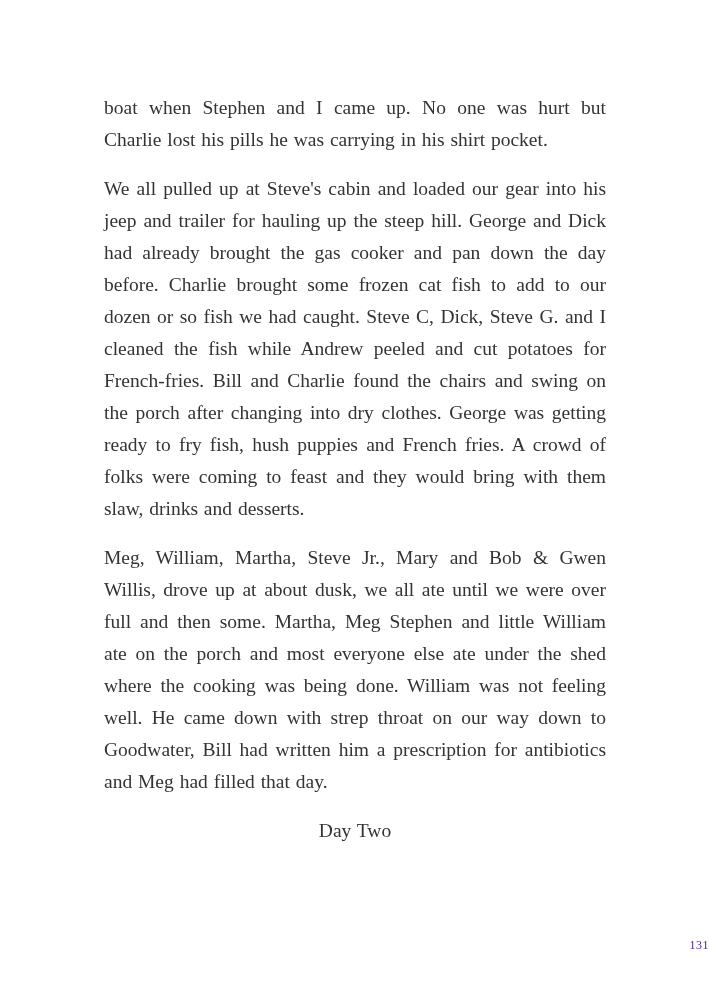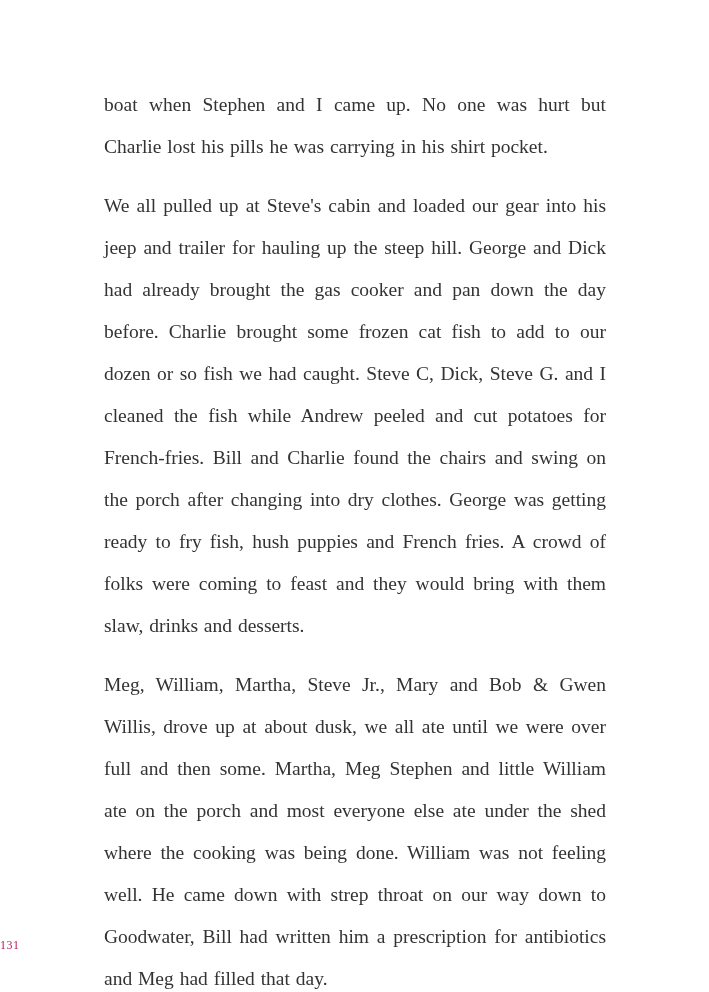--- a/index.html
+++ b/index.html
@@ -20,40 +20,40 @@
     inset: 0;
     background: #ffffff;
   }
   .page-content {
     position: absolute;
     left: 104px;
     top: 80px;
     width: 502px;
   }
   .page-content p {
-    margin: 4px 0 17px 0;
+    margin: 12px 0 17px 0;
     font-size: 19.5px;
-    line-height: 42px;
+    line-height: 32px;
     text-align: justify;
     text-justify: inter-word;
     word-spacing: 1px;
   }
   .page-content p.section-heading {
     text-align: center;
     margin-top: 8px;
     margin-bottom: 0;
   }
   .page-number {
     position: absolute;
     left: 0;
     right: 0;
     top: 938px;
-    text-align: left;
+    text-align: right;
     font-size: 12px;
-    color: #be185d;
+    color: #4c1d95;
     letter-spacing: 0.5px;
   }
 </style>
 </head>
 <body>
 
 <div class="page">
   <div class="page-content">
     <p>boat when Stephen and I came up. No one was hurt but Charlie lost his pills he was carrying in his shirt pocket.</p>
     <p>We all pulled up at Steve's cabin and loaded our gear into his jeep and trailer for hauling up the steep hill. George and Dick had already brought the gas cooker and pan down the day before. Charlie brought some frozen cat fish to add to our dozen or so fish we had caught. Steve C, Dick, Steve G. and I cleaned the fish while Andrew peeled and cut potatoes for French-fries. Bill and Charlie found the chairs and swing on the porch after changing into dry clothes. George was getting ready to fry fish, hush puppies and French fries. A crowd of folks were coming to feast and they would bring with them slaw, drinks and desserts.</p>

